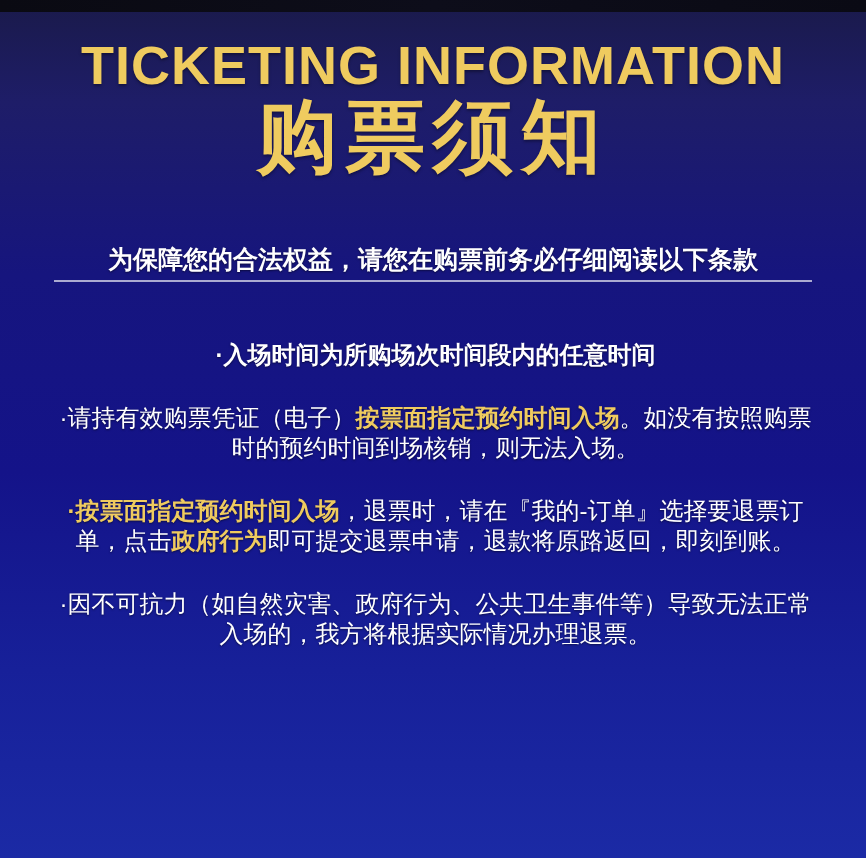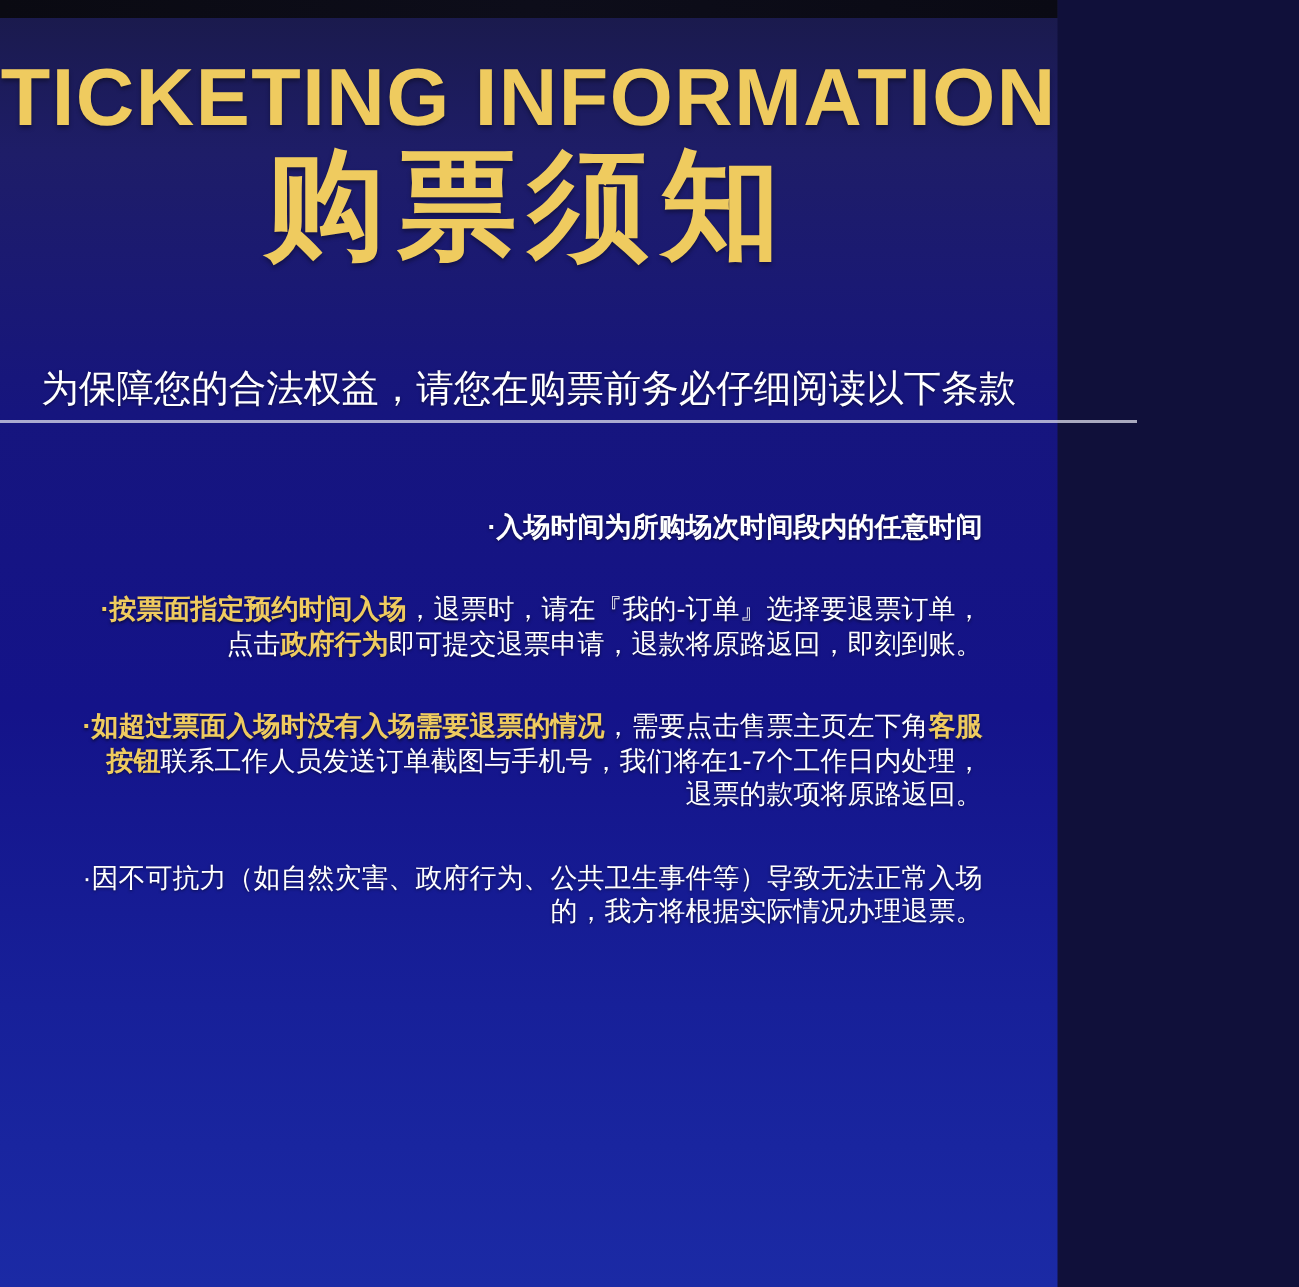--- a/index.html
+++ b/index.html
@@ -2,21 +2,21 @@
 <html><head>
 <meta charset="utf-8">
 <style>
   * { margin: 0; padding: 0; box-sizing: border-box; }
   html, body { width: 866px; height: 858px; overflow: hidden; }
   body {
     font-family: "Liberation Sans", "DejaVu Sans", sans-serif;
     background: #10103a;
   }
   .page {
-    width: 705px;
+    width: 866px;
     height: 858px;
     background: linear-gradient(180deg,
       #1a1a4a 0%,
       #1e1d68 12%,
       #16157e 32%,
       #141389 55%,
       #172099 78%,
       #1b2aa5 100%);
     position: relative;
   }
@@ -41,42 +41,42 @@
     letter-spacing: 8px;
     line-height: 1.02;
     margin-top: 4px;
     text-shadow: 0 2px 3px rgba(0,0,0,0.35);
     text-align: center;
   }
   .intro {
     margin-top: 66px;
     text-align: center;
     color: #ffffff;
-    font-weight: normal;
+    font-weight: bold;
     font-size: 25px;
     line-height: 1.25;
     text-shadow: 0 1px 2px rgba(0,0,0,0.5);
   }
   .divider {
     width: 758px;
     height: 2px;
     margin: 5px auto 6px auto;
     background: rgba(222, 222, 236, 0.75);
   }
   .notices {
     margin-top: 58px;
     padding: 0 50px 0 55px;
   }
   .notice {
     color: #ffffff;
-    font-size: 18px;
+    font-size: 24px;
     line-height: 1.25;
     margin-bottom: 33px;
     text-shadow: 0 1px 2px rgba(0,0,0,0.5);
-    text-align: right;
+    text-align: center;
   }
   .notice:last-child { margin-bottom: 0; }
   .notice .white { color: #ffffff; font-weight: normal; }
   .notice .bold-white { color: #ffffff; font-weight: bold; }
   .notice .gold { color: var(--gold); font-weight: bold; }
   :root { --gold: #EFCB5F; }
 </style>
 </head>
 <body>
 
@@ -88,17 +88,17 @@
     <div class="title-zh">购票须知</div>
   </header>
 
   <section class="intro">
     <p>为保障您的合法权益，请您在购票前务必仔细阅读以下条款</p>
     <div class="divider"></div>
   </section>
 
   <section class="notices">
       <p class="notice"><span class="bold-white">·入场时间为所购场次时间段内的任意时间</span></p>
+      <p class="notice"><span class="white">·请持有效购票凭证（电子）</span><span class="gold">按票面指定预约时间入场</span><span class="white">。如没有按照购票时的预约时间到场核销，则无法入场。</span></p>
       <p class="notice"><span class="gold">·按票面指定预约时间入场</span><span class="white">，退票时，请在『我的-订单』选择要退票订单，点击</span><span class="gold">政府行为</span><span class="white">即可提交退票申请，退款将原路返回，即刻到账。</span></p>
-      <p class="notice"><span class="gold">·如超过票面入场时没有入场需要退票的情况</span><span class="white">，需要点击售票主页左下角</span><span class="gold">客服按钮</span><span class="white">联系工作人员发送订单截图与手机号，我们将在1-7个工作日内处理，退票的款项将原路返回。</span></p>
       <p class="notice"><span class="white">·因不可抗力（如自然灾害、政府行为、公共卫生事件等）导致无法正常入场的，我方将根据实际情况办理退票。</span></p>
     </section>
 </div>
 
 </body></html>

